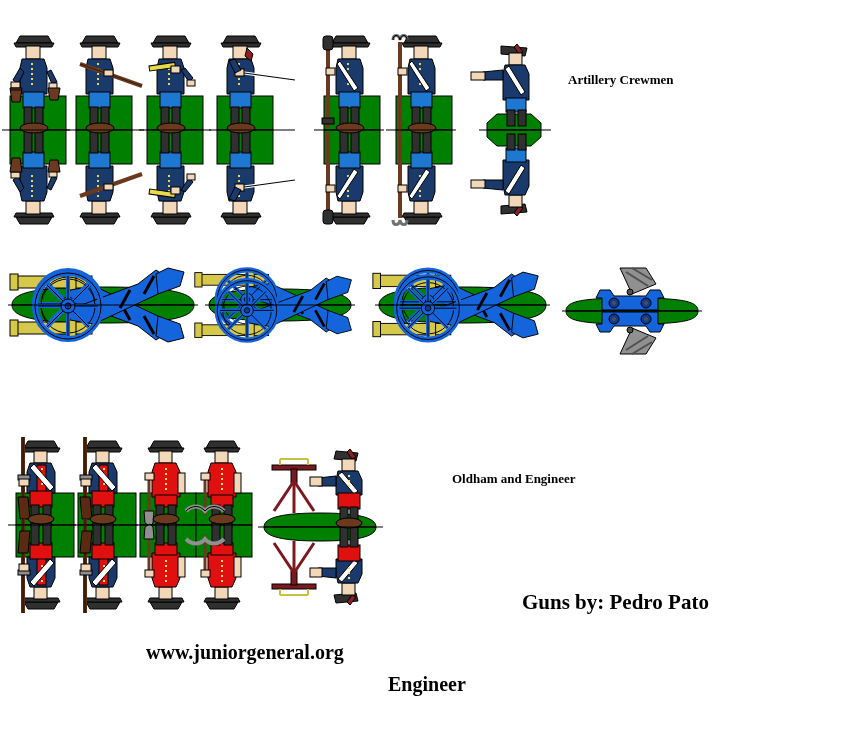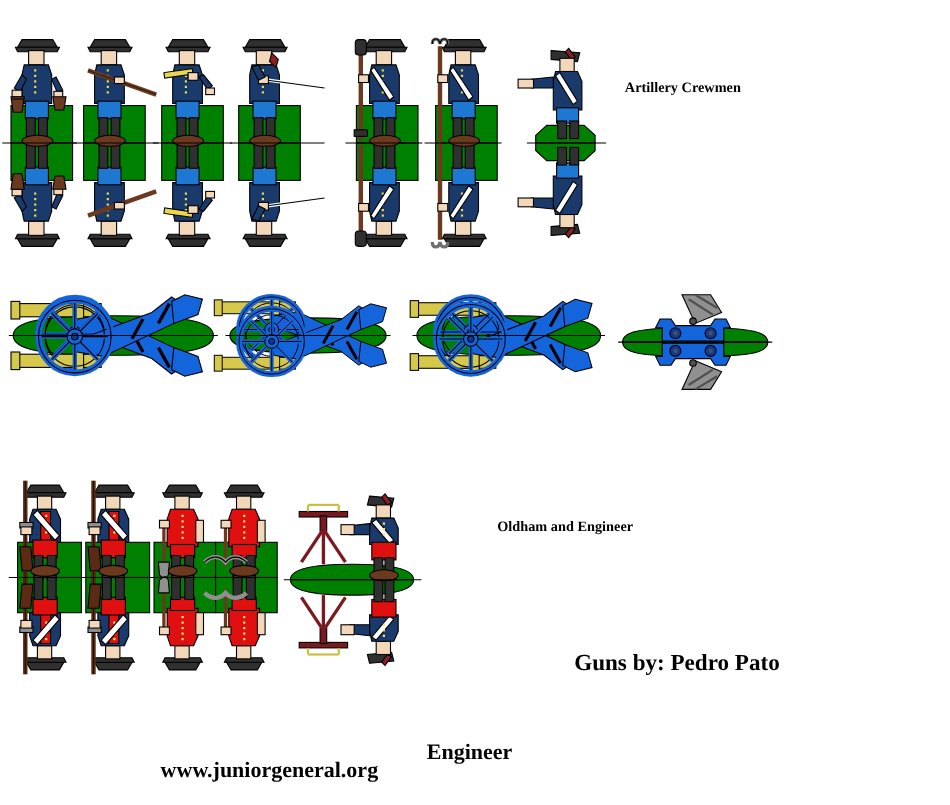--- a/index.html
+++ b/index.html
@@ -12,21 +12,21 @@
     overflow:hidden;
   }
   .sheet{position:absolute;left:0;top:0;width:864px;height:732px;padding-left:32px;}
 
   
   .label{position:absolute;font-weight:bold;color:#000;white-space:nowrap;}
   .lbl-artillery{left:568px;top:72px;font-size:13px;}
   .lbl-miners{left:452px;top:471px;font-size:13px;}
   .lbl-guns{left:510px;top:590px;font-size:21px;margin-left:12px;}
   .lbl-jon{left:528px;top:641px;font-size:20px;}
-  .lbl-site{left:146px;top:641px;font-size:20px;margin-top:48px;}
+  .lbl-site{left:146px;top:641px;font-size:20px;}
   .lbl-prussia{left:388px;top:673px;font-size:20px;}
 
   
   .unit{position:absolute;}
   .unit svg{display:block;overflow:visible;}
 </style>
 </head>
 <body>
 
 <div class="sheet">

